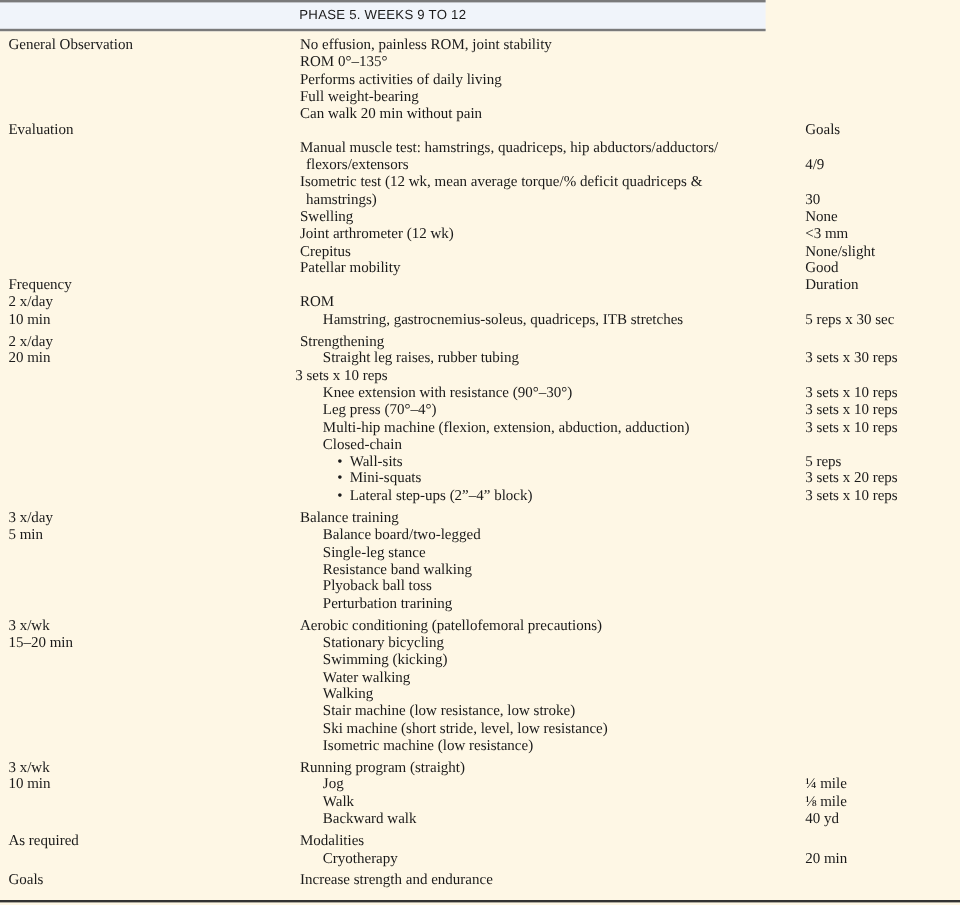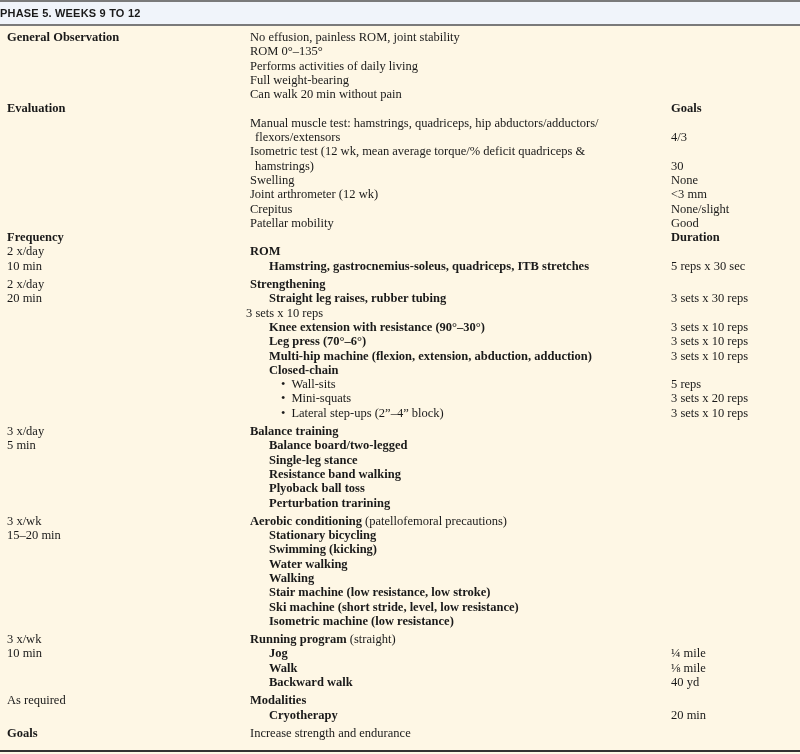--- a/index.html
+++ b/index.html
@@ -4,35 +4,35 @@
 <style>
   html, body { margin: 0; padding: 0; }
   body {
     width: 800px; height: 754px; overflow: hidden;
     background: #fef7e5;
     font-family: "Liberation Serif", "DejaVu Serif", serif;
     font-size: 12.5px; color: #1a1a1a;
   }
   .table { position: relative; width: 800px; height: 754px; }
   .header {
-    position: absolute; left: 0; top: 0; width: 800px; height: 26px;
+    position: absolute; left: 0; top: 0; width: 638px; height: 26px;
     background: #f0f4fa;
     border-top: 2px solid #7a7a7a; border-bottom: 2px solid #7a7a7a;
     box-sizing: border-box;
-    text-align: left; font-family: "Liberation Sans", "DejaVu Sans", sans-serif;
-    font-weight: bold; font-size: 11px; line-height: 22px; letter-spacing: 0.2px;
+    text-align: center; font-family: "Liberation Sans", "DejaVu Sans", sans-serif;
+    font-weight: normal; font-size: 11px; line-height: 22px; letter-spacing: 0.2px;
   }
   .bottom-rule { position: absolute; left: 0; top: 750px; width: 800px; height: 2px; background: #333; }
   .body { position: absolute; left: 0; top: 30px; width: 800px; }
   .row { display: flex; line-height: 14.3px; }
   .c1 { width: 246px; padding-left: 7px; box-sizing: border-box; }
   .c2 { width: 425px; padding-left: 4px; box-sizing: border-box; }
   .c3 { width: 129px; padding-left: 0; box-sizing: border-box; }
-  .b { font-weight: bold; }
-  .i1 { padding-left: 23px; font-weight: bold; }
+  .b { font-weight: normal; }
+  .i1 { padding-left: 23px; }
   .i1w { padding-left: 9px; }
   .i2 { padding-left: 35px; }
   .bullet::before { content: "\2022"; margin-right: 6px; }
   .gap { height: 4px; }
 </style>
 </head>
 <body>
 
 <div class="table">
   <div class="header">PHASE 5. WEEKS 9 TO 12</div>
@@ -70,21 +70,21 @@
       <div class="c3 b">Goals</div>
     </div>
     <div class="row">
         <div class="c1"></div>
         <div class="c2">Manual muscle test: hamstrings, quadriceps, hip abductors/adductors/</div>
         <div class="c3"></div>
       </div>
     <div class="row">
         <div class="c1"></div>
         <div class="c2 i1w">flexors/extensors</div>
-        <div class="c3">4/3</div>
+        <div class="c3">4/9</div>
       </div>
     <div class="row">
         <div class="c1"></div>
         <div class="c2">Isometric test (12 wk, mean average torque/% deficit quadriceps &amp;</div>
         <div class="c3"></div>
       </div>
     <div class="row">
         <div class="c1"></div>
         <div class="c2 i1w">hamstrings)</div>
         <div class="c3">30</div>
@@ -142,21 +142,21 @@
         <div class="c1"></div>
         <div class="c3">3 sets x 10 reps</div>
       </div>
     <div class="row">
         <div class="c1"></div>
         <div class="c2 i1">Knee extension with resistance (90°–30°)</div>
         <div class="c3">3 sets x 10 reps</div>
       </div>
     <div class="row">
         <div class="c1"></div>
-        <div class="c2 i1">Leg press (70°–6°)</div>
+        <div class="c2 i1">Leg press (70°–4°)</div>
         <div class="c3">3 sets x 10 reps</div>
       </div>
     <div class="row">
         <div class="c1"></div>
         <div class="c2 i1">Multi-hip machine (flexion, extension, abduction, adduction)</div>
         <div class="c3">3 sets x 10 reps</div>
       </div>
     <div class="row">
         <div class="c1"></div>
         <div class="c2 i1">Closed-chain</div>

